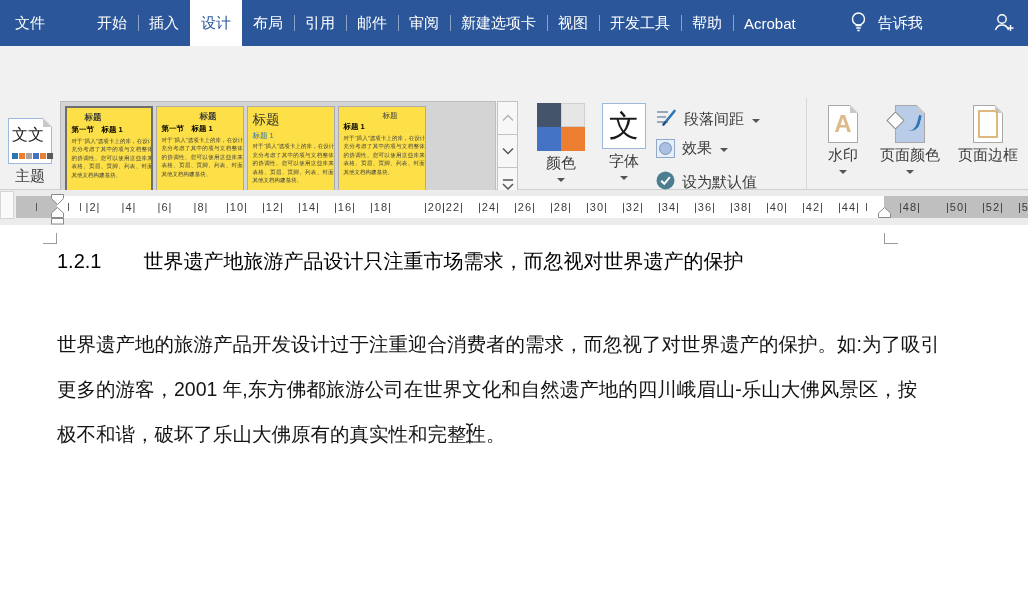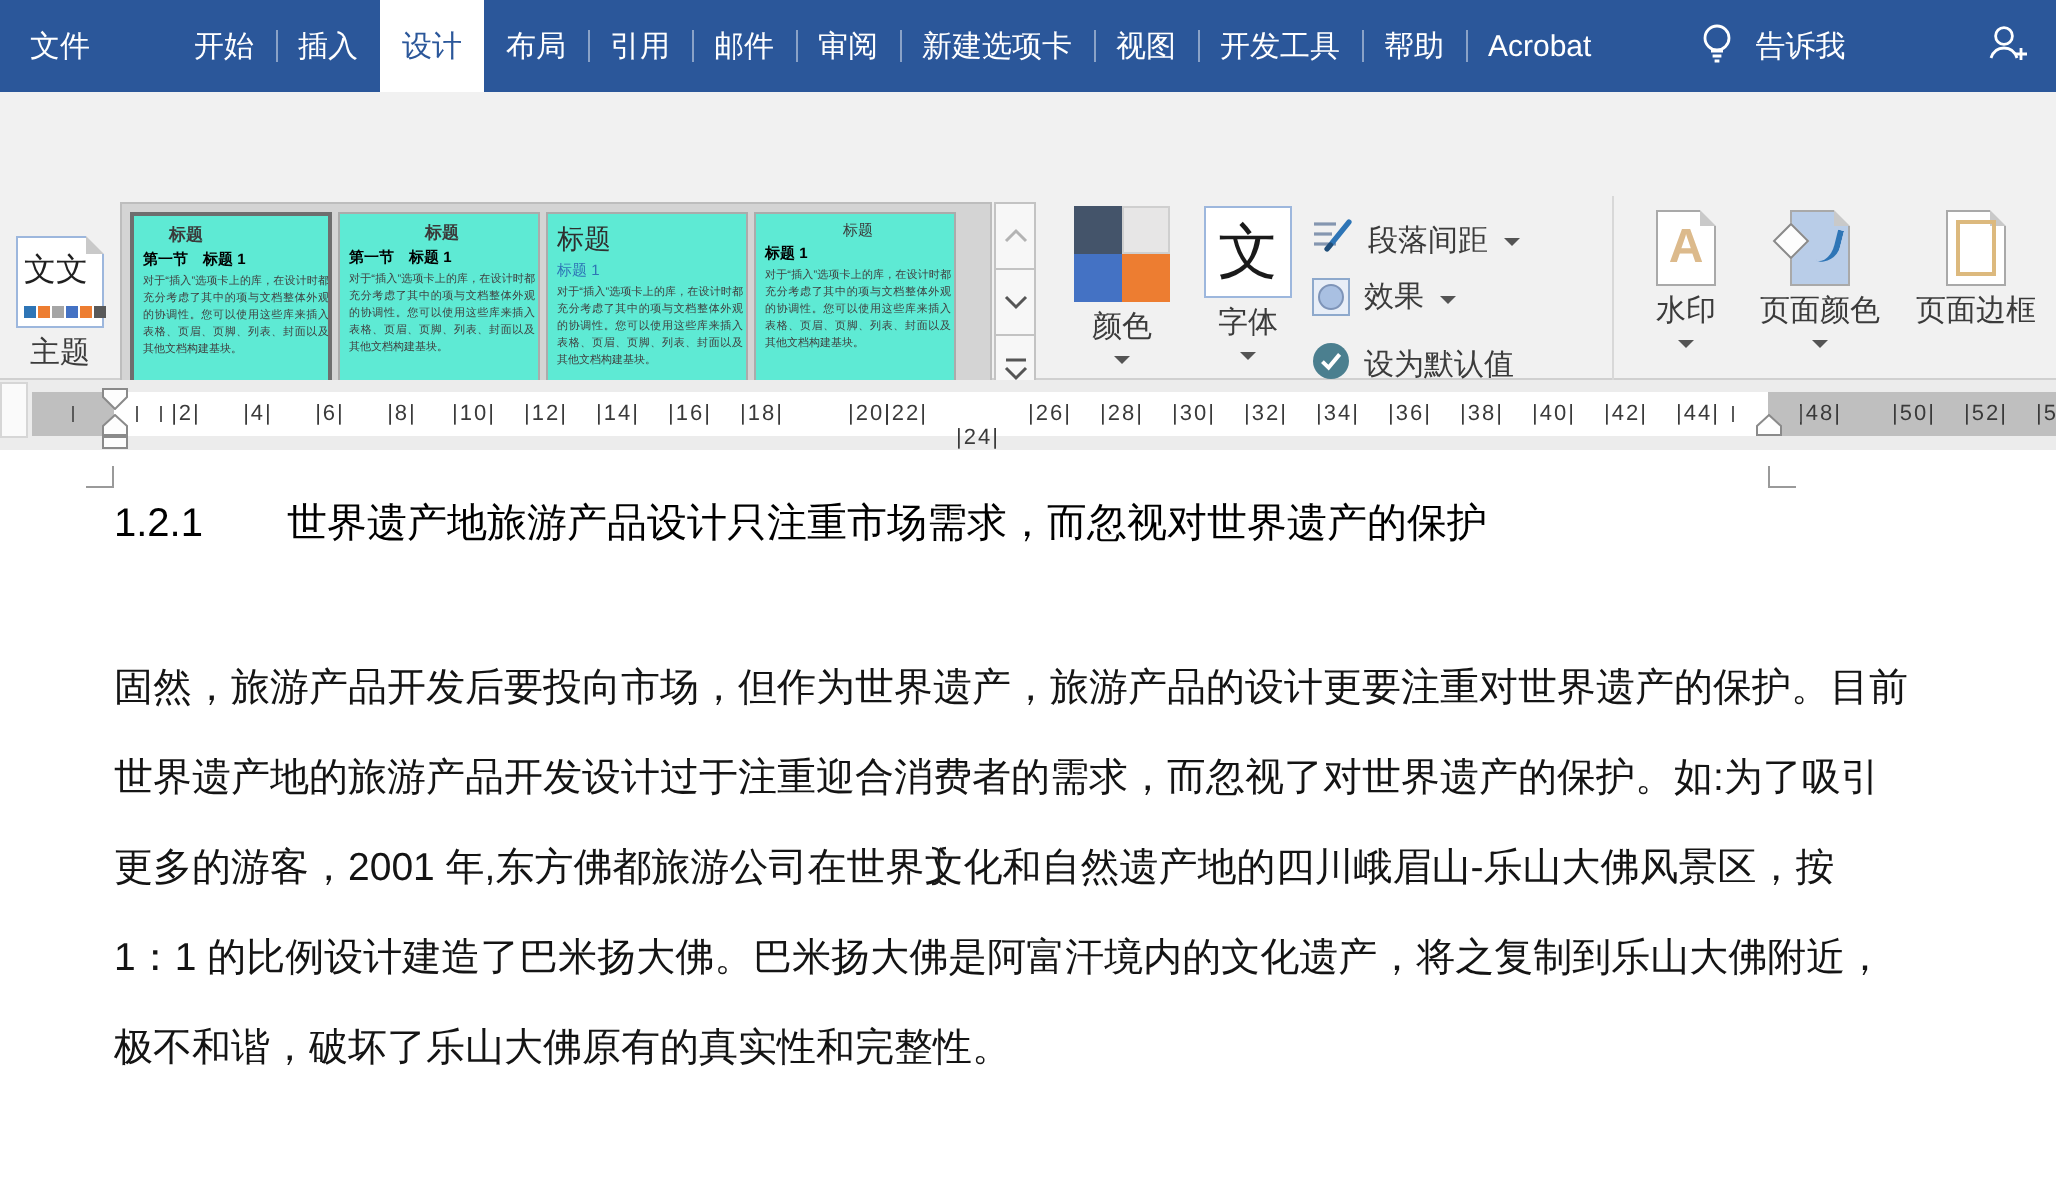--- a/index.html
+++ b/index.html
@@ -31,21 +31,21 @@
   .themes-icon { width:44px; height:46px; background:#fff; border:1px solid #9db7dd; position:relative; }
   .themes-icon .glyph { position:absolute; left:3px; top:6px; font-size:16px; color:#1f1f1f; font-family:"Liberation Serif","DejaVu Serif",serif; }
   .themes-icon .fold { position:absolute; right:-1px; top:-1px; width:0; height:0;
           border-left:9px solid #c9c9c9; border-top:9px solid #f1f1f1; }
   .sw-row { position:absolute; left:3px; bottom:4px; display:flex; gap:1px; }
   .sw-row i { width:6px; height:6px; display:block; }
 
   
   .gallery { position:absolute; left:60px; top:55px; width:436px; height:104px; background:#d4d4d4;
              border:1px solid #bdbdbd; display:flex; gap:3px; padding:4px; overflow:hidden; }
-  .thumb { width:101px; height:94px; background:#5eead4; border:1px solid #ababab; overflow:hidden; flex:none; }
+  .thumb { width:88px; height:94px; background:#fde047; border:1px solid #ababab; overflow:hidden; flex:none; }
   .thumb.sel { border:2px solid #6e6e6e; }
   .thumb-inner { width:204px; transform:scale(.5); transform-origin:0 0; padding:7px 9px; }
   .t-title { font-size:20px; color:#3a3a3a; }
   .t-head  { font-size:15px; font-weight:bold; color:#000; margin-top:4px; white-space:nowrap; }
   .t-body  { font-size:11px; color:#404040; line-height:1.55; text-align:justify; margin-top:4px; }
   .v1 .t-title { font-weight:bold; margin-left:26px; font-size:17px; }
   .v2 .t-title { text-align:center; font-size:17px; font-weight:bold; }
   .v3 .t-title { font-size:27px; color:#2f2f2f; font-weight:normal; }
   .v3 .t-head  { color:#2e74b5; font-weight:normal; }
   .v4 .t-title { text-align:center; font-size:15px; }
@@ -315,21 +315,21 @@
         <span class="rnum" style="left: 129px;">|4|</span>
         <span class="rnum" style="left: 165px;">|6|</span>
         <span class="rnum" style="left: 201px;">|8|</span>
         <span class="rnum" style="left: 237px;">|10|</span>
         <span class="rnum" style="left: 273px;">|12|</span>
         <span class="rnum" style="left: 309px;">|14|</span>
         <span class="rnum" style="left: 345px;">|16|</span>
         <span class="rnum" style="left: 381px;">|18|</span>
         <span class="rnum" style="left: 435px;">|20|</span>
         <span class="rnum" style="left: 453px;">|22|</span>
-        <span class="rnum" style="left: 489px; margin-top: 12px;">|24|</span>
+        <span class="rnum" style="left: 489px;">|24|</span>
         <span class="rnum" style="left: 525px;">|26|</span>
         <span class="rnum" style="left: 561px;">|28|</span>
         <span class="rnum" style="left: 597px;">|30|</span>
         <span class="rnum" style="left: 633px;">|32|</span>
         <span class="rnum" style="left: 669px;">|34|</span>
         <span class="rnum" style="left: 705px;">|36|</span>
         <span class="rnum" style="left: 741px;">|38|</span>
         <span class="rnum" style="left: 777px;">|40|</span>
         <span class="rnum" style="left: 813px;">|42|</span>
         <span class="rnum" style="left: 849px;">|44|</span>
@@ -362,24 +362,22 @@
 
   <div class="page">
     <div class="cropmark crop-l"></div>
     <div class="cropmark crop-r"></div>
 
     <div class="heading">
       <span class="hnum">1.2.1</span><span>世界遗产地旅游产品设计只注重市场需求，而忽视对世界遗产的保护</span>
     </div>
 
     <div class="bodytext" id="body-lines">
-        <div class="bline">固然，旅游产品开发后要投向市场，但作为世界遗产，旅游产品的设计更要注重对世界遗产的保护。目前</div>
         <div class="bline">世界遗产地的旅游产品开发设计过于注重迎合消费者的需求，而忽视了对世界遗产的保护。如:为了吸引</div>
         <div class="bline">更多的游客，2001 年,东方佛都旅游公司在世界文化和自然遗产地的四川峨眉山-乐山大佛风景区，按</div>
-        <div class="bline">1：1 的比例设计建造了巴米扬大佛。巴米扬大佛是阿富汗境内的文化遗产，将之复制到乐山大佛附近，</div>
         <div class="bline last">极不和谐，破坏了乐山大佛原有的真实性和完整性。</div>
       </div>
 
     <span class="ibeam">
       <svg width="13" height="22" viewBox="0 0 13 22">
         <path d="M3 2 C5 2 6.5 3 6.5 4.5 C6.5 3 8 2 10 2 M6.5 4.5 V17.5 M3 20 C5 20 6.5 19 6.5 17.5 C6.5 19 8 20 10 20" fill="none" stroke="#1c1c1c" stroke-width="1.3"></path>
       </svg>
     </span>
   </div>
 </div>

